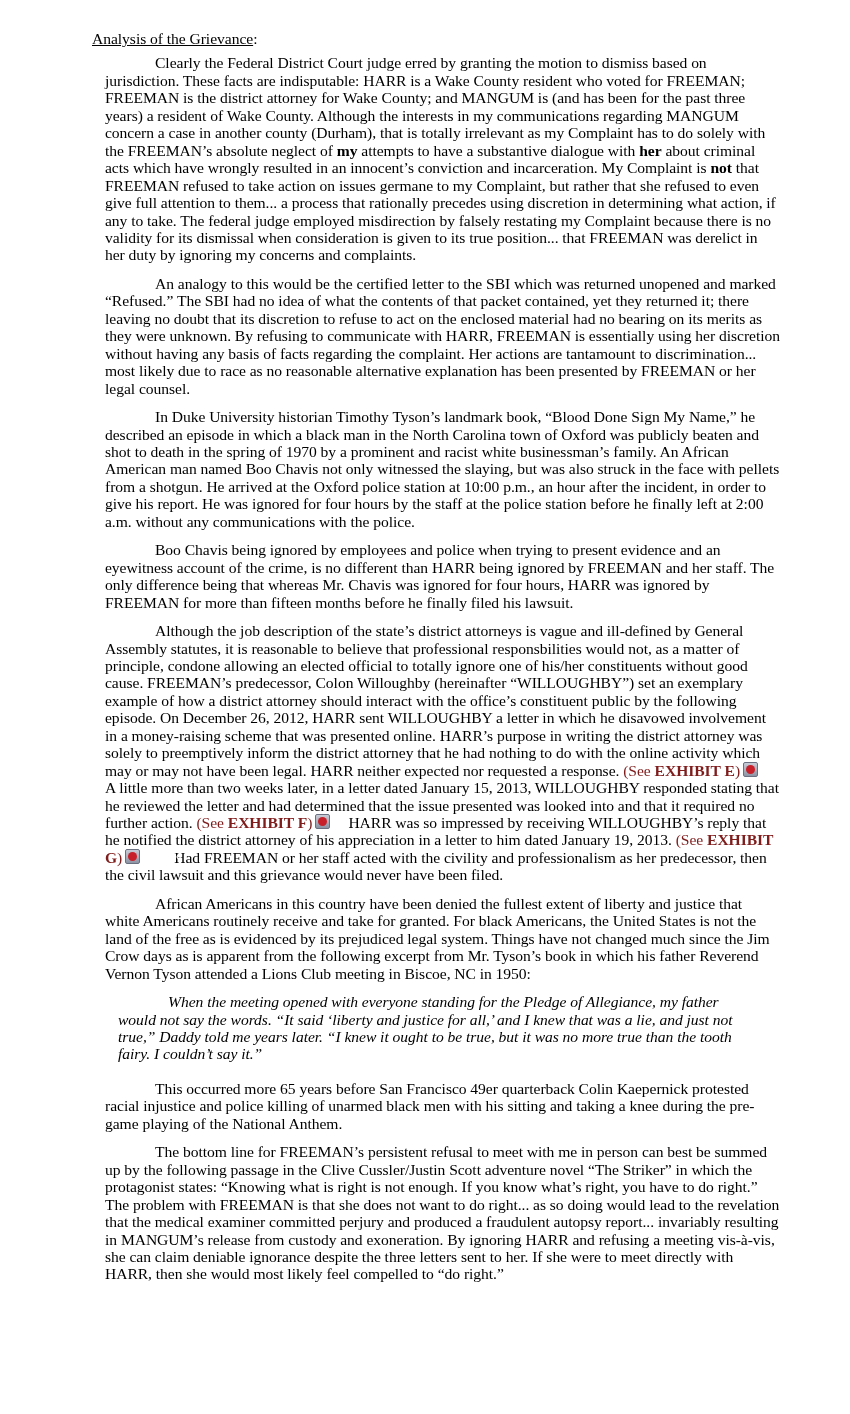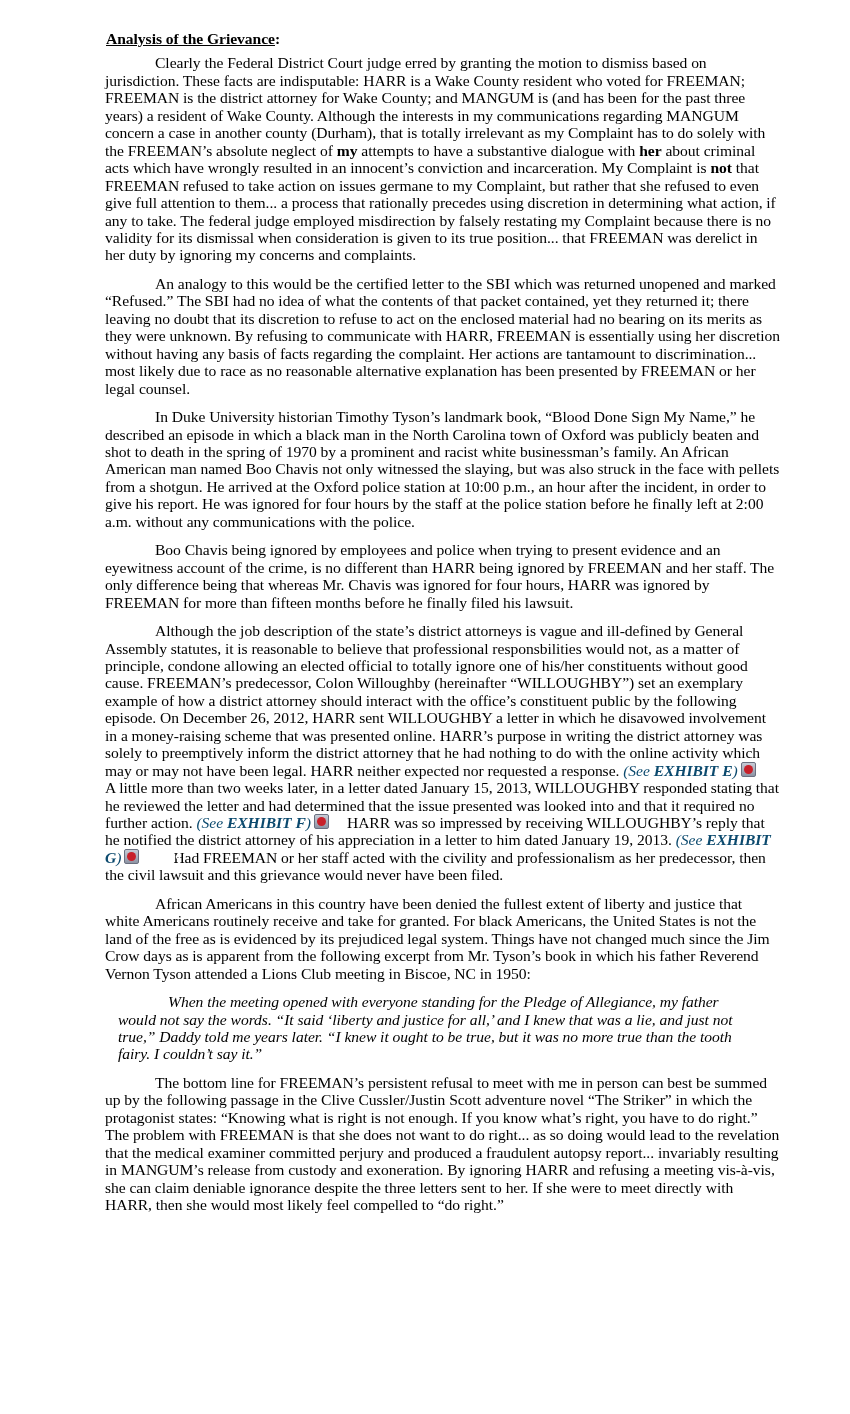--- a/index.html
+++ b/index.html
@@ -18,39 +18,38 @@
       left: 90px;
       top: 30px;
       width: 690px;
       font-family: "Liberation Serif", "DejaVu Serif", serif;
       font-size: 15.6px;
       line-height: 17.45px;
       color: #000;
       letter-spacing: -0.05px;
     }
     .heading {
-      font-weight: bold;
-      margin: 0 0 7px 16px;
+      font-weight: normal;
+      margin: 0 0 7px 2px;
     }
     .heading .u {
       text-decoration: underline;
     }
     p {
       margin: 0 0 11px 15px;
       text-indent: 50px;
     }
     p.quote {
       font-style: italic;
-      margin: 0 20px 11px 28px;
+      margin: 0 20px 17px 28px;
       text-indent: 50px;
     }
     b { font-weight: bold; }
     .exhibit {
-      color: #0c4a6e;
-      font-style: italic;
+      color: #7f1d1d;
       text-decoration: none;
       cursor: pointer;
     }
     .exhibit .bold {
       font-weight: bold;
     }
     .exh-icon {
       display: inline-block;
       width: 13px;
       height: 13px;
@@ -100,16 +99,17 @@
   <p>In Duke University historian Timothy Tyson’s landmark book, “Blood Done Sign My Name,” he described an episode in which a black man in the North Carolina town of Oxford was publicly beaten and shot to death in the spring of 1970 by a prominent and racist white businessman’s family.  An African American man named Boo Chavis not only witnessed the slaying, but was also struck in the face with pellets from a shotgun.  He arrived at the Oxford police station at 10:00 p.m., an hour after the incident, in order to give his report.  He was ignored for four hours by the staff at the police station before he finally left at 2:00 a.m. without any communications with the police.</p>
 
   <p>Boo Chavis being ignored by employees and police when trying to present evidence and an eyewitness account of the crime, is no different than HARR being ignored by FREEMAN and her staff.  The only difference being that whereas Mr. Chavis was ignored for four hours, HARR was ignored by FREEMAN for more than fifteen months before he finally filed his lawsuit.</p>
 
   <p><span>Although the job description of the state’s district attorneys is vague and ill-defined by General Assembly statutes, it is reasonable to believe that professional responsbilities would not, as a matter of principle, condone allowing an elected official to totally ignore one of his/her constituents without good cause.  FREEMAN’s predecessor, Colon Willoughby (hereinafter “WILLOUGHBY”) set an exemplary example of how a district attorney should interact with the office’s constituent public by the following episode.  On December 26, 2012, HARR sent WILLOUGHBY a letter in which he disavowed involvement in a money-raising scheme that was presented online.  HARR’s purpose in writing the district attorney was solely to preemptively inform the district attorney that he had nothing to do with the online activity which may or may not have been legal.  HARR neither expected nor requested a response.  </span><a class="exhibit"><span>(See </span><span class="bold">EXHIBIT E</span><span>)</span></a><span class="exh-icon"><span class="ltr">E</span></span><span class="gap"></span><span>A little more than two weeks later, in a letter dated January 15, 2013, WILLOUGHBY responded stating that he reviewed the letter and had determined that the issue presented was looked into and that it required no further action.  </span><a class="exhibit"><span>(See </span><span class="bold">EXHIBIT F</span><span>)</span></a><span class="exh-icon"><span class="ltr">F</span></span><span class="gap"></span><span>HARR was so impressed by receiving WILLOUGHBY’s reply that he notified the district attorney of his appreciation in a letter to him dated January 19, 2013.  </span><a class="exhibit"><span>(See </span><span class="bold">EXHIBIT G</span><span>)</span></a><span class="exh-icon"><span class="ltr">G</span></span><span class="gap2"></span><span>Had FREEMAN or her staff acted with the civility and professionalism as her predecessor, then the civil lawsuit and this grievance would never have been filed.</span></p>
 
   <p>African Americans in this country have been denied the fullest extent of liberty and justice that white Americans routinely receive and take for granted.  For black Americans, the United States is not the land of the free as is evidenced by its prejudiced legal system.  Things have not changed much since the Jim Crow days as is apparent from the following excerpt from Mr. Tyson’s book in which his father Reverend Vernon Tyson attended a Lions Club meeting in Biscoe, NC in 1950:</p>
 
   <p class="quote">When the meeting opened with everyone standing for the Pledge of Allegiance, my father would not say the words.  “It said ‘liberty and justice for all,’ and I knew that was a lie, and just not true,” Daddy told me years later.  “I knew it ought to be true, but it was no more true than the tooth fairy.  I couldn’t say it.”</p>
 
+  <p>This occurred more 65 years before San Francisco 49er quarterback Colin Kaepernick protested racial injustice and police killing of unarmed black men with his sitting and taking a knee during the pre-game playing of the National Anthem.</p>
 
   <p>The bottom line for FREEMAN’s persistent refusal to meet with me in person can best be summed up by the following passage in the Clive Cussler/Justin Scott adventure novel “The Striker” in which the protagonist states:  “Knowing what is right is not enough.  If you know what’s right, you have to do right.”  The problem with FREEMAN is that she does not want to do right... as so doing would lead to the revelation that the medical examiner committed perjury and produced a fraudulent autopsy report... invariably resulting in MANGUM’s release from custody and exoneration.  By ignoring HARR and refusing a meeting vis-à-vis, she can claim deniable ignorance despite the three letters sent to her.  If she were to meet directly with HARR, then she would most likely feel compelled to “do right.”</p>
 
 </div>
 
 </body></html>

